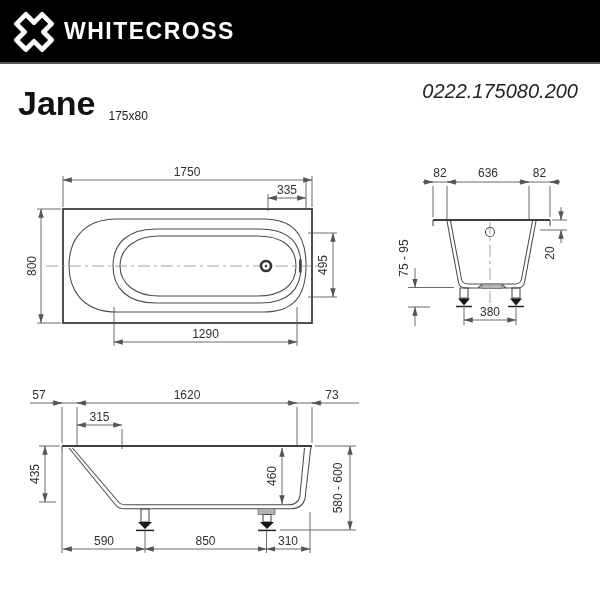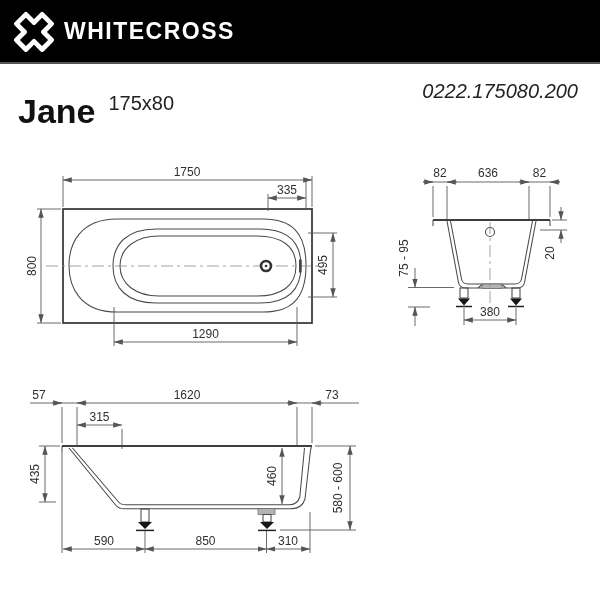--- a/index.html
+++ b/index.html
@@ -3,23 +3,23 @@
 <meta charset="utf-8">
 <style>
   html,body{margin:0;padding:0;background:#fff;}
   #stage{position:relative;width:600px;height:600px;background:#fff;overflow:hidden;
          font-family:"Liberation Sans",sans-serif;}
   
   .hdr{position:absolute;left:0;top:0;width:600px;height:64px;background:#000;
        border-bottom:2px solid #555;display:flex;align-items:center;padding-left:13px;box-sizing:border-box;}
   .brand{color:#fff;font-size:23px;font-weight:bold;letter-spacing:1.5px;margin-left:9px;}
   
-  .titlerow{position:absolute;left:18px;top:92px;display:flex;align-items:flex-start;}
+  .titlerow{position:absolute;left:18px;top:84px;display:flex;align-items:flex-end;}
   .model{font-size:34px;font-weight:bold;color:#111;letter-spacing:0;}
-  .size{font-size:20px;color:#222;margin-left:13px;}
+  .size{font-size:12px;color:#222;margin-left:13px;}
   .sku{position:absolute;right:22px;top:80px;font-size:20px;color:#222;font-style:italic;}
   
   .view{position:absolute;}
   .obj{stroke:#3e3e3e;stroke-width:1.8;fill:none;}
   .obj2{stroke:#4a4a4a;stroke-width:1.05;fill:none;}
   .dim{stroke:#5a5a5a;stroke-width:0.9;fill:none;}
   .cl{stroke:#8a8a8a;stroke-width:0.8;fill:none;stroke-dasharray:12 4 3 4;}
   .blk{fill:#161616;stroke:none;}
   .pad{fill:#b3b3b3;stroke:#666;stroke-width:0.7;}
   text.d{font-family:"Liberation Sans",sans-serif;font-size:12px;fill:#303030;}

